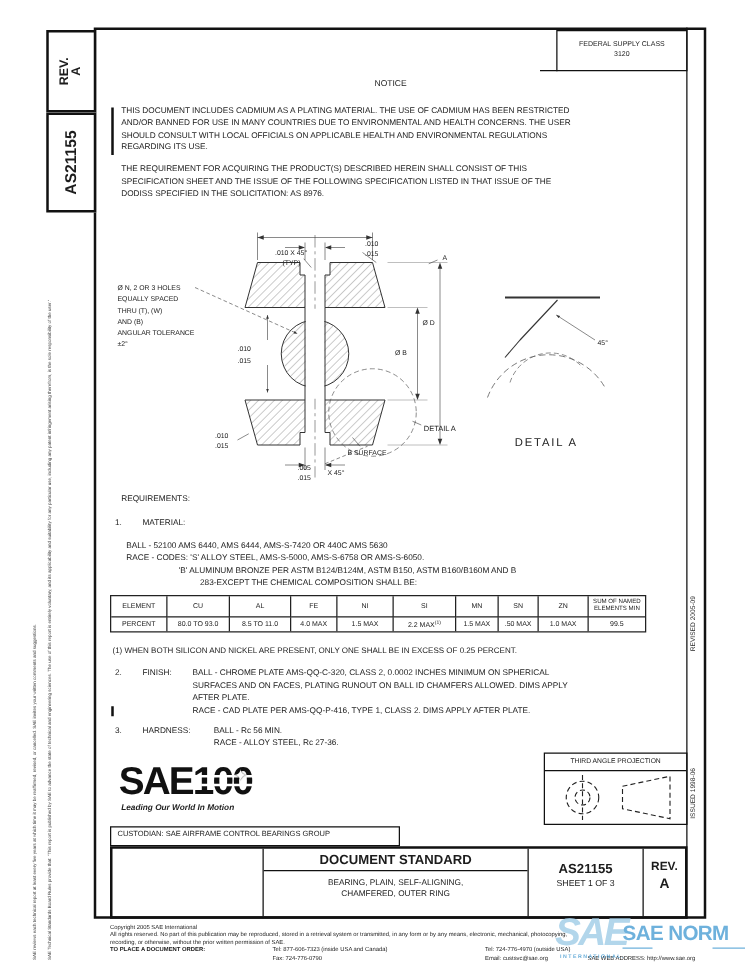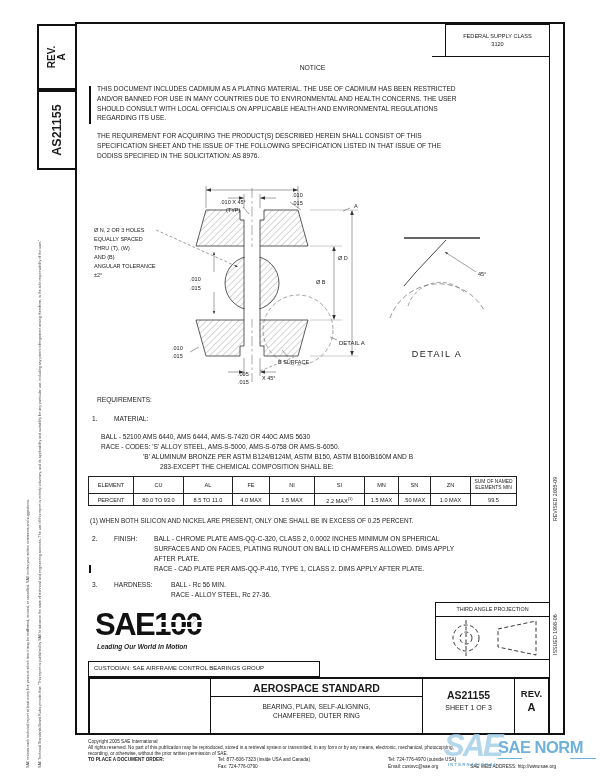--- a/index.html
+++ b/index.html
@@ -270,21 +270,21 @@
     <div class="stripe" style="left:58px;top:12px;width:100px;"></div>
     <div class="stripe" style="left:66px;top:19px;width:100px;"></div>
     <span class="star" style="left:92px;top:5px;">✦</span>
     <div class="tagline">Leading Our World In Motion</div>
   </div>
 
   <div class="custbox">CUSTODIAN: SAE AIRFRAME CONTROL BEARINGS GROUP</div>
 
   <div class="tblock">
     <div class="tb-cell tb-div" style="left:120px;width:212px;">
-      <div class="astd">AEROSPACE STANDARD</div>
+      <div class="astd">DOCUMENT STANDARD</div>
       <div class="asub" style="margin-top:5px;">BEARING, PLAIN, SELF-ALIGNING,</div>
       <div class="asub">CHAMFERED, OUTER RING</div>
     </div>
     <div class="tb-cell tb-div" style="left:332px;width:92px;text-align:center;">
       <div style="font-weight:bold;font-size:10.5px;margin-top:10px;">AS21155</div>
       <div style="font-size:7px;margin-top:3px;">SHEET 1 OF 3</div>
     </div>
     <div class="tb-cell tb-div" style="left:424px;width:34px;text-align:center;">
       <div style="font-weight:bold;font-size:9.5px;margin-top:9px;">REV.</div>
       <div style="font-weight:bold;font-size:11px;margin-top:2px;">A</div>

